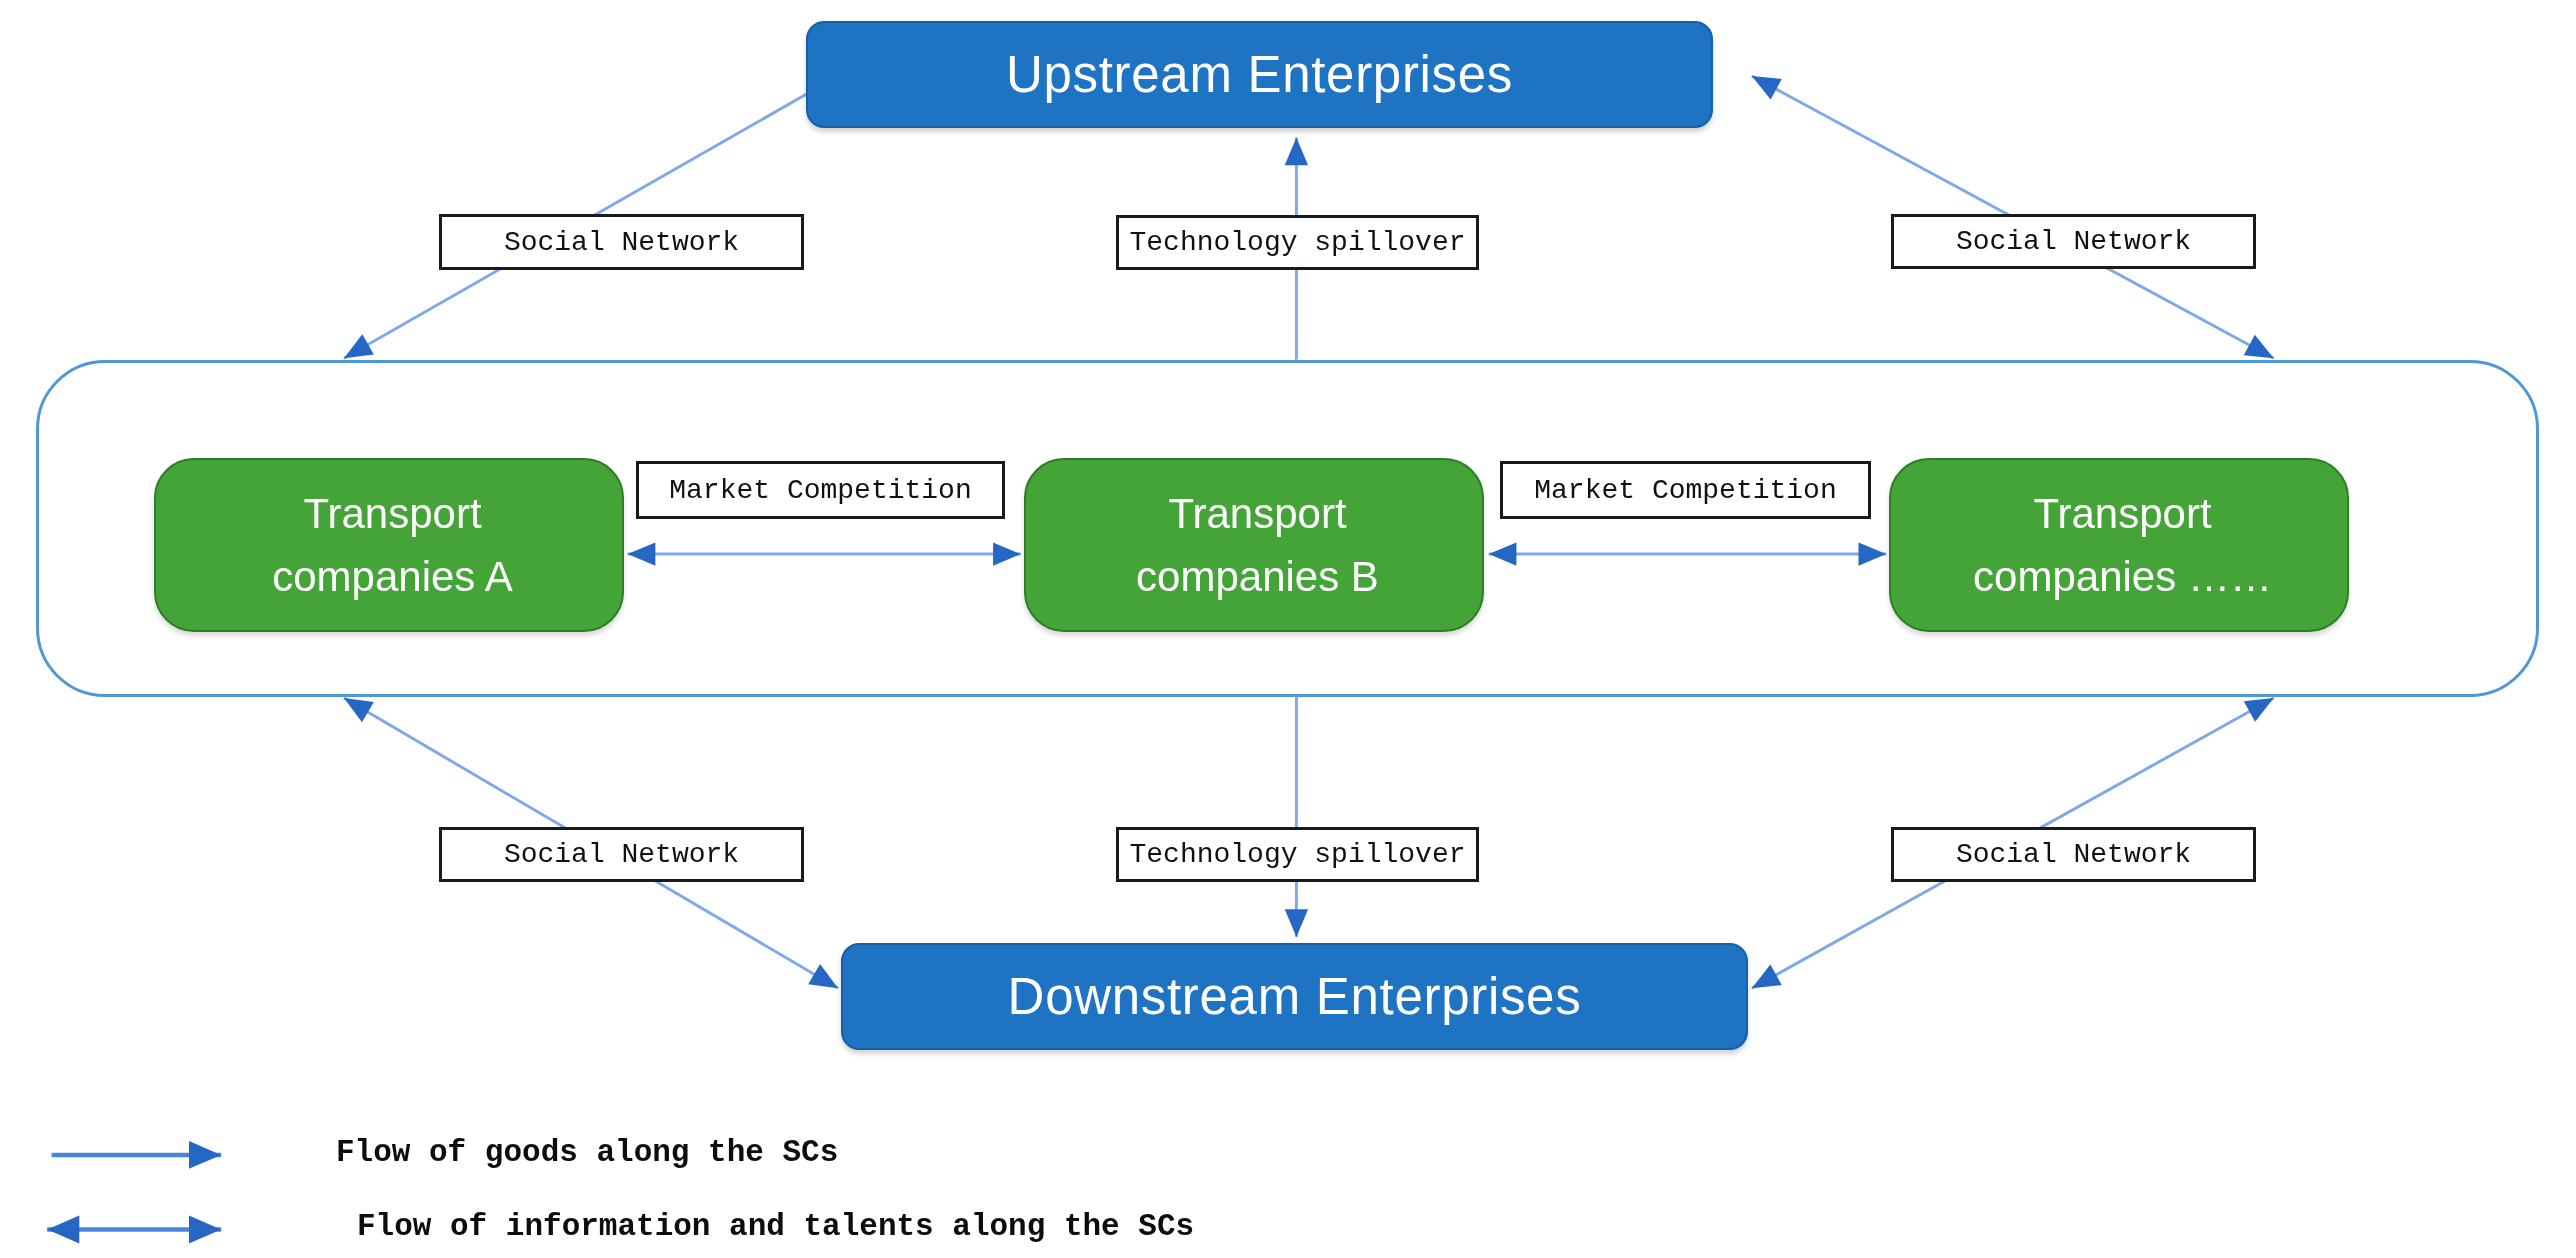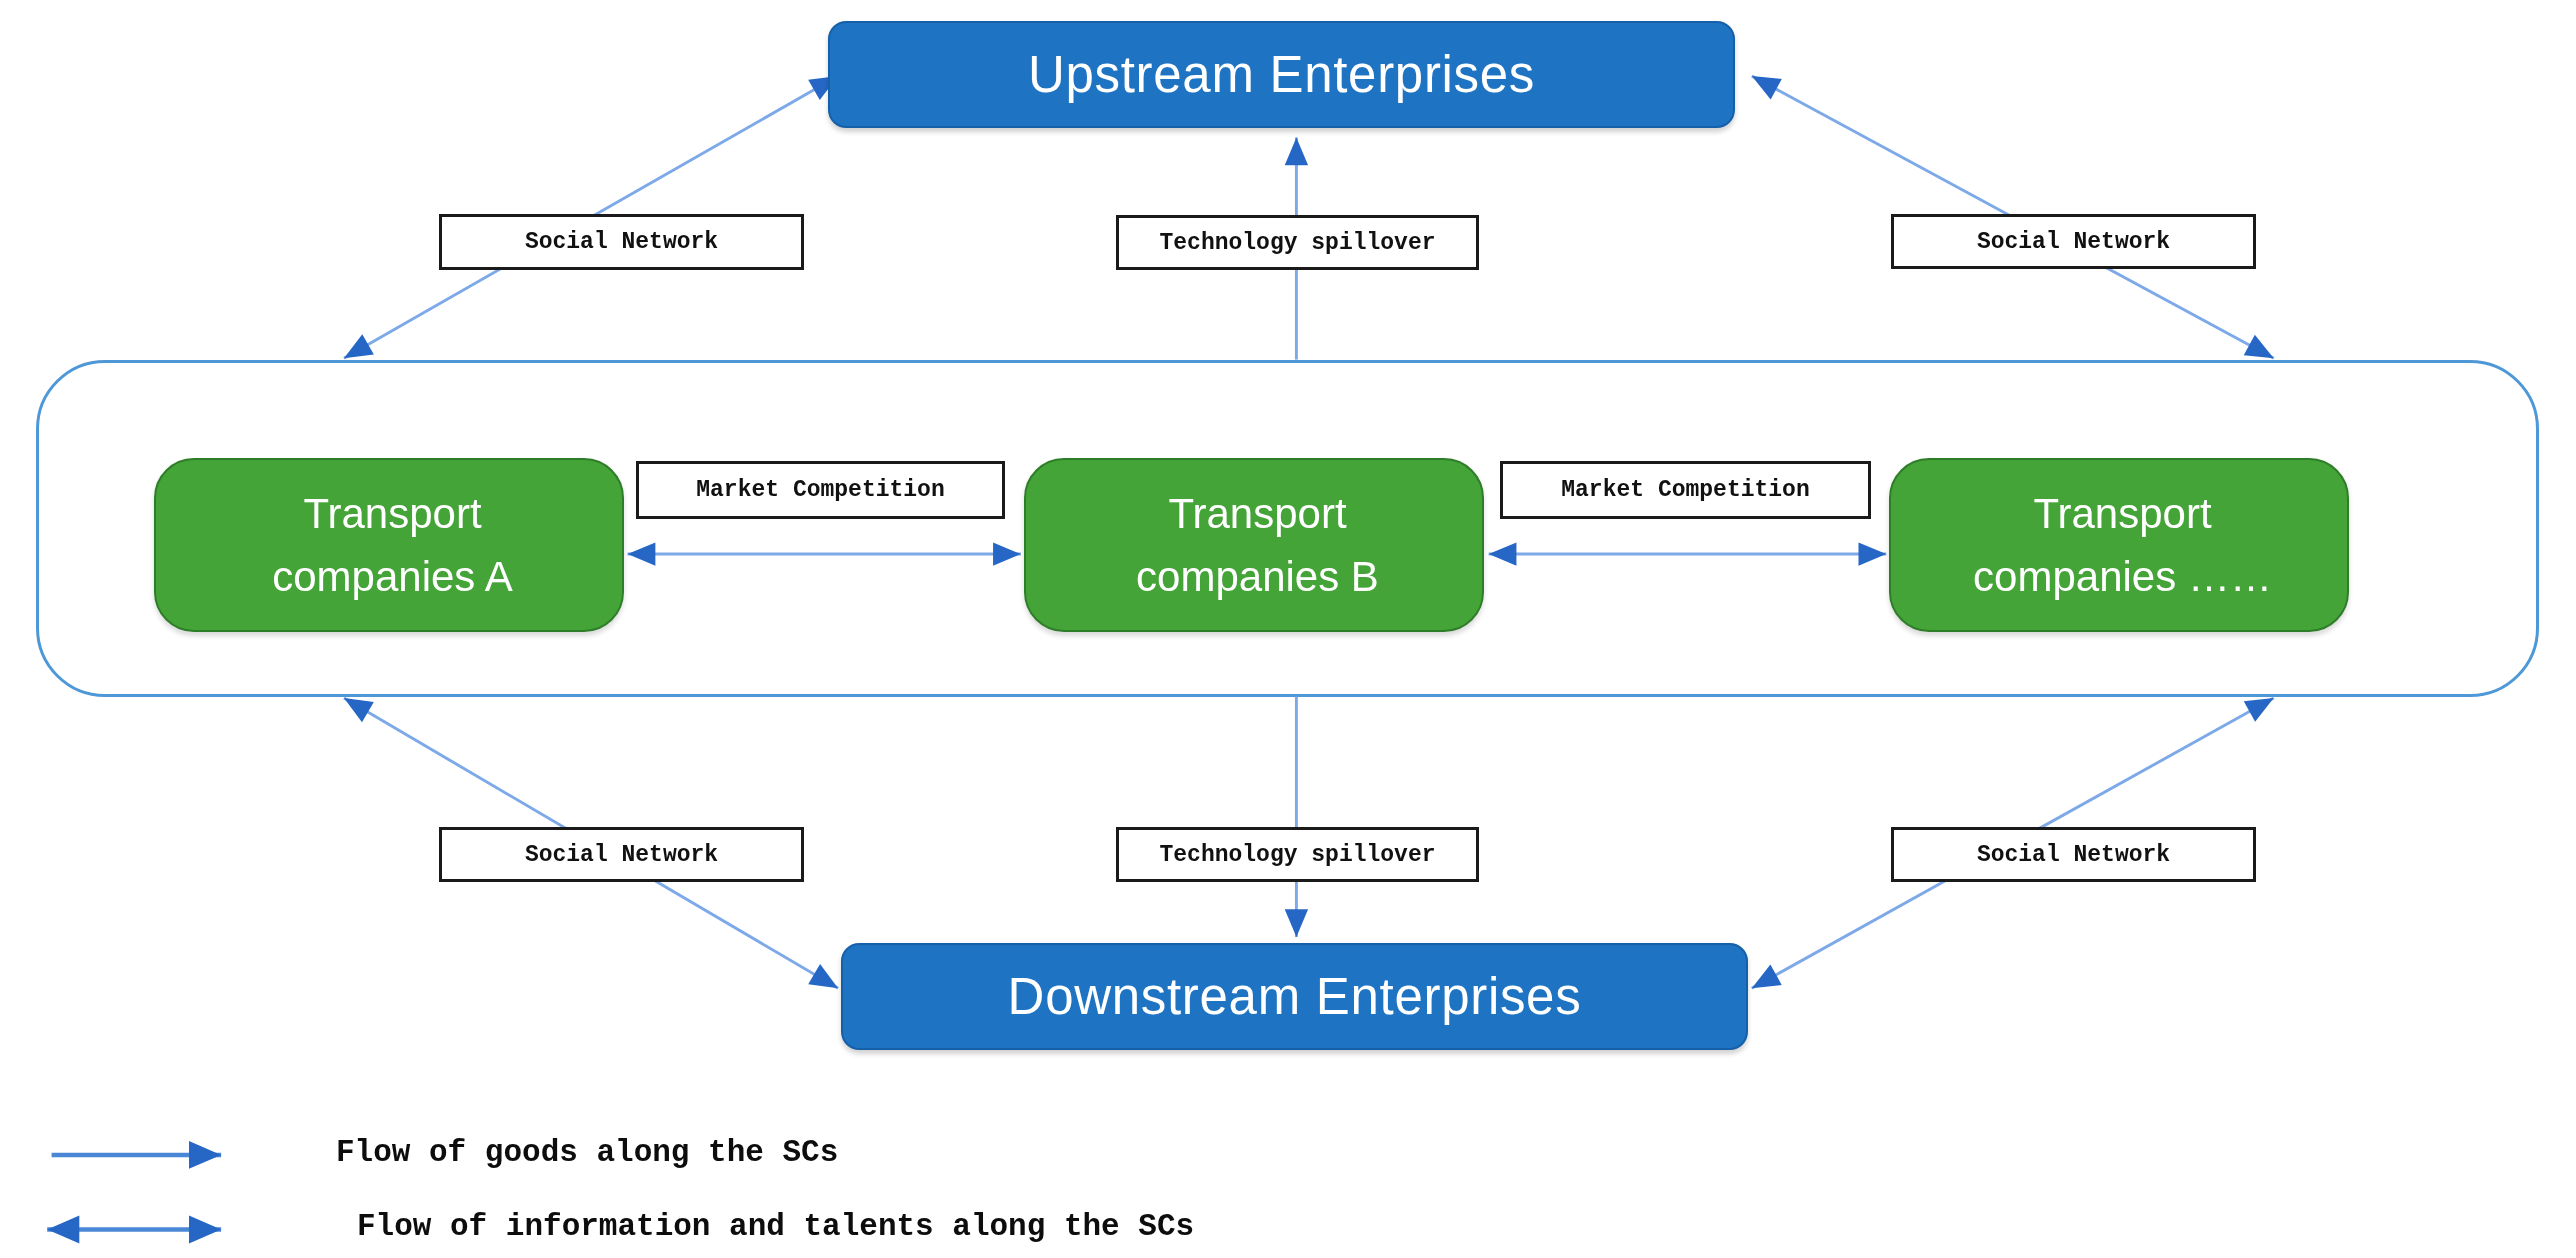--- a/index.html
+++ b/index.html
@@ -36,22 +36,22 @@
   .company{
     width:460px; height:174px; background:var(--company_fill);
     border:2.9px solid var(--company_border); border-radius:40px;
     font-size:42px; line-height:1.5; flex-direction:column;
     box-shadow:0 3.7px 5.1px rgba(0,0,0,0.15);
     padding-left:7px;
   }
   .tag{
     position:absolute; display:flex; align-items:center; justify-content:center;
     background:#ffffff; border:3.7px solid var(--tag_border); box-sizing:border-box;
-    font-family:"Liberation Mono","DejaVu Sans Mono",monospace; font-weight:bold;
-    font-size:23px; color:var(--tag_text); z-index:2; white-space:nowrap;
+    font-family:"Liberation Mono","DejaVu Sans Mono",monospace; font-weight:normal;
+    font-size:28px; color:var(--tag_text); z-index:2; white-space:nowrap;
   }
   .legend-text{
     position:absolute; font-family:"Liberation Mono","DejaVu Sans Mono",monospace;
     font-weight:bold; font-size:31px; color:#0d0d0d; z-index:2; white-space:nowrap;
   }
 </style>
 </head>
 <body>
 
 <div class="stage">
@@ -76,21 +76,21 @@
     <path class="flow-line" d="M470,955 L1146,1352" marker-start="url(#ah)" marker-end="url(#ah)"></path>
     <path class="flow-line" d="M3110,955 L2396,1352" marker-start="url(#ah)" marker-end="url(#ah)"></path>
 
     <path class="flow-line" d="M858,758 L1396,758" marker-start="url(#ah)" marker-end="url(#ah)"></path>
     <path class="flow-line" d="M2036,758 L2580,758" marker-start="url(#ah)" marker-end="url(#ah)"></path>
 
     <path class="legend-line" d="M70,1580 L302,1580" marker-end="url(#ahL)"></path>
     <path class="legend-line" d="M64,1682 L302,1682" marker-start="url(#ahL)" marker-end="url(#ahL)"></path>
   </svg>
 
-  <div class="node enterprise" style="left:828px; top:20.5px;">
+  <div class="node enterprise" style="left:806px; top:20.5px;">
     <span>Upstream Enterprises</span>
   </div>
 
   <div class="node enterprise" style="left:841px; top:943px;">
     <span>Downstream Enterprises</span>
   </div>
 
   <div class="node company" style="left:154px; top:458px; width:470px;">
     <div>Transport</div>
     <div>companies A</div>

